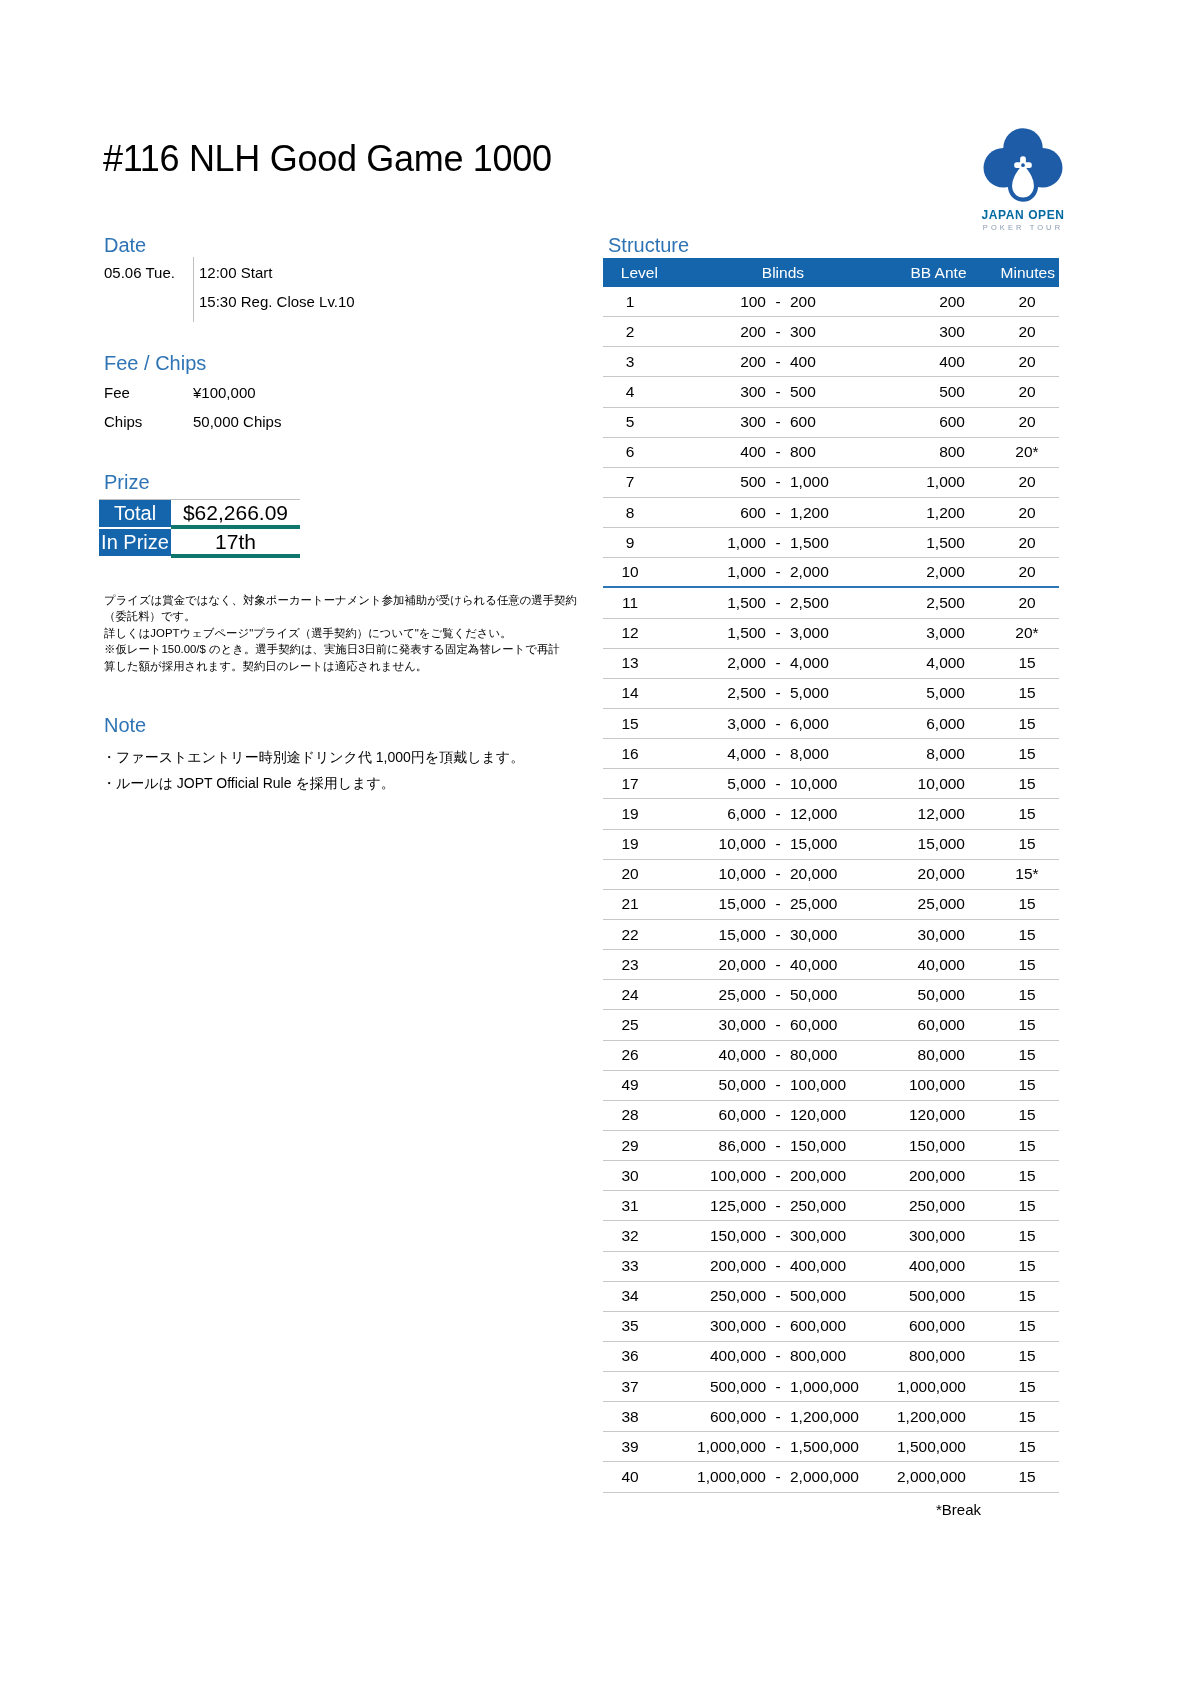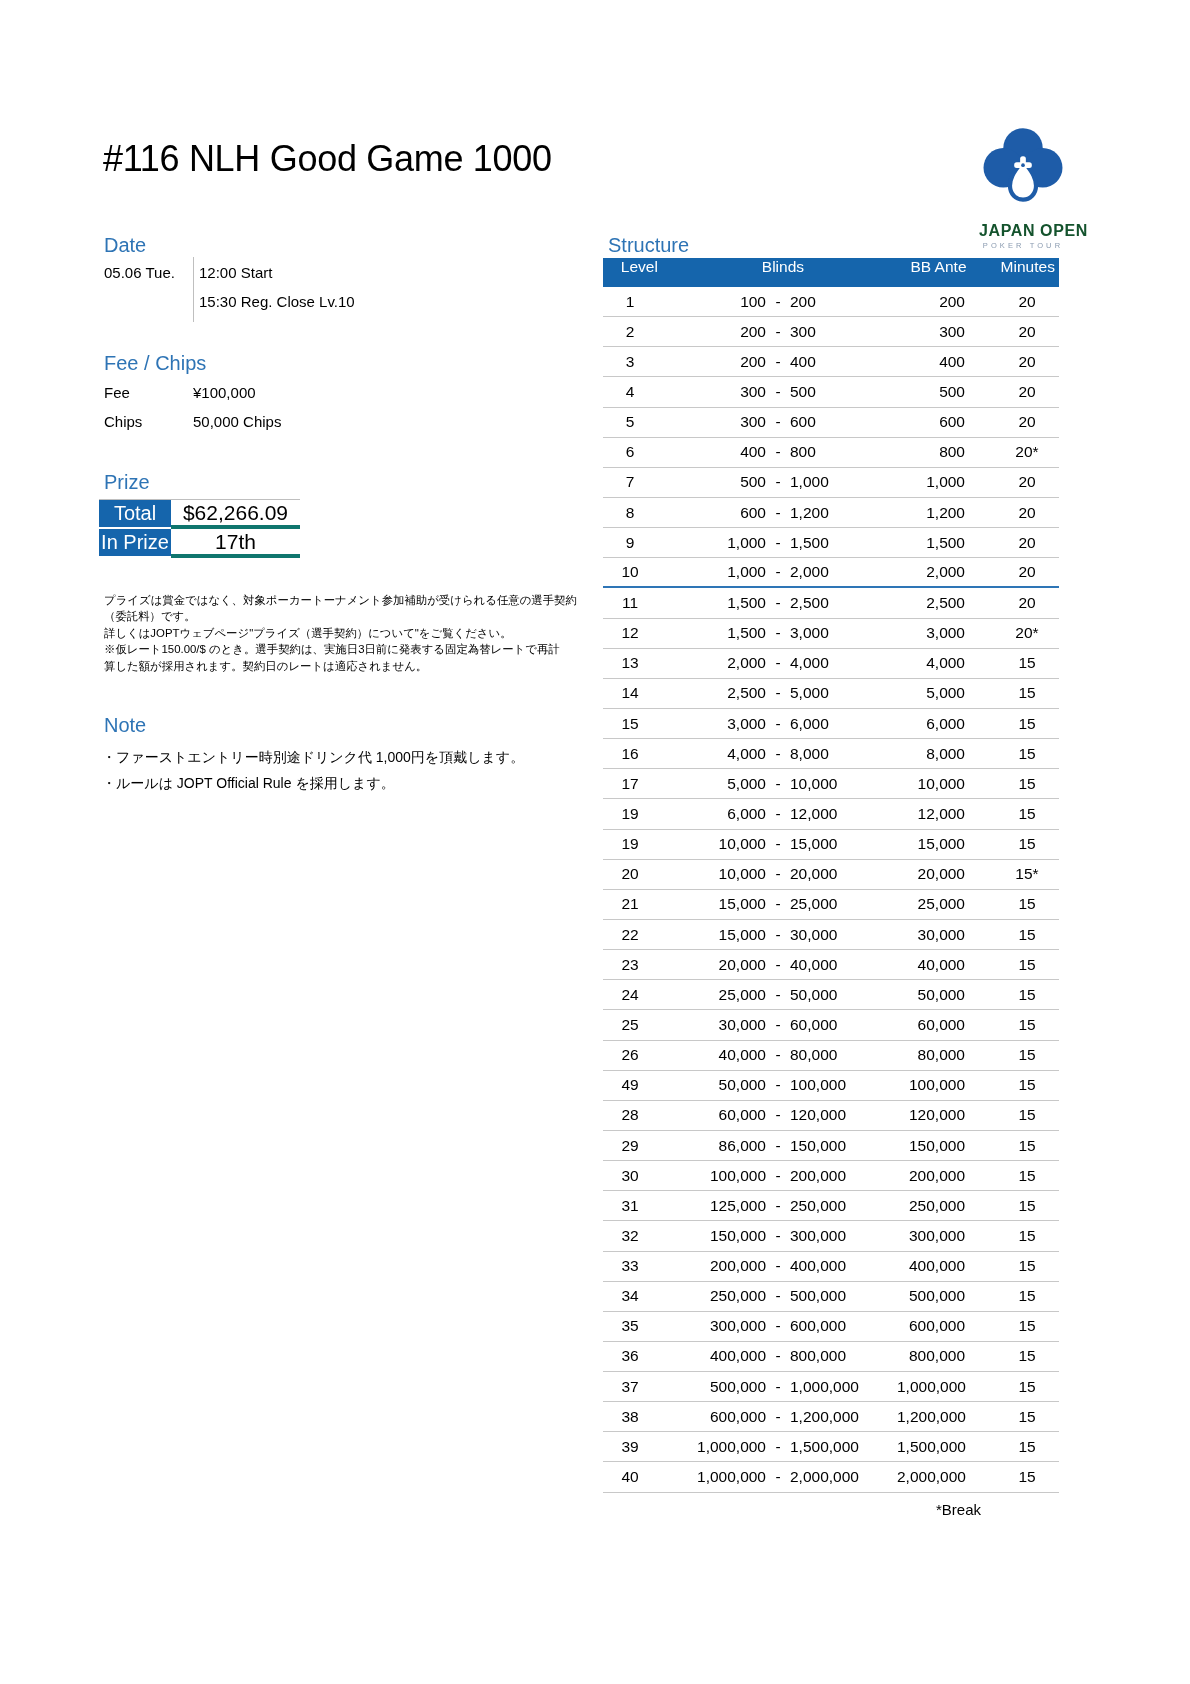--- a/index.html
+++ b/index.html
@@ -13,21 +13,21 @@
   .title{
     position:absolute;left:103px;top:138px;
     font-size:36px;font-weight:400;letter-spacing:-0.3px;
   }
   .sec-heading{
     position:absolute;font-size:20px;color:#2E74B5;font-weight:400;
   }
   
   #logo{position:absolute;left:979px;top:126px;width:88px;text-align:center;}
   #logo svg{display:block;margin:0 auto;}
-  .logo-line1{font-size:16px;font-weight:bold;color:#14532d;letter-spacing:0.6px;margin-top:16px;white-space:nowrap;}
+  .logo-line1{font-size:12px;font-weight:bold;color:#0369a1;letter-spacing:0.6px;margin-top:2px;white-space:nowrap;}
   .logo-line2{font-size:7.5px;color:#8A9BB0;letter-spacing:3.1px;margin-top:1px;white-space:nowrap;}
   
   #date-heading{left:104px;top:234px;}
   #date-day{position:absolute;left:104px;top:264px;font-size:15px;}
   #date-divider{position:absolute;left:193px;top:257px;width:1px;height:65px;background:#BFBFBF;}
   #date-times{position:absolute;left:199px;top:264px;font-size:15px;}
   .date-time-row{height:29px;}
   
   #fee-heading{left:104px;top:352px;}
   #fee-rows{position:absolute;left:104px;top:384px;font-size:15px;width:320px;}
@@ -51,21 +51,21 @@
   .disc-line{white-space:nowrap;}
   
   #note-heading{left:104px;top:714px;}
   #note-items{position:absolute;left:102px;top:744px;font-size:14px;line-height:26px;}
   .note-item{white-space:nowrap;}
   
   #structure-heading{left:608px;top:234px;}
   #structure-table{position:absolute;left:603px;top:258px;width:456px;}
   .sheader{
     display:flex;height:29px;background:#1565AC;color:#fff;
-    font-size:15.5px;padding-left:10px;
+    font-size:15.5px;align-items:center;padding-left:10px;
   }
   .srow{
     display:flex;height:30.15px;align-items:center;
     border-bottom:1px solid #C8C8C8;font-size:15.5px;box-sizing:border-box;
   }
   .srow.reg-close{border-bottom:2px solid #2E75B6;}
   .col-level{width:54px;text-align:center;}
   .col-blinds{width:240px;display:flex;}
   .col-blinds .sb{width:109px;text-align:right;}
   .col-blinds .dash{width:24px;text-align:center;}

